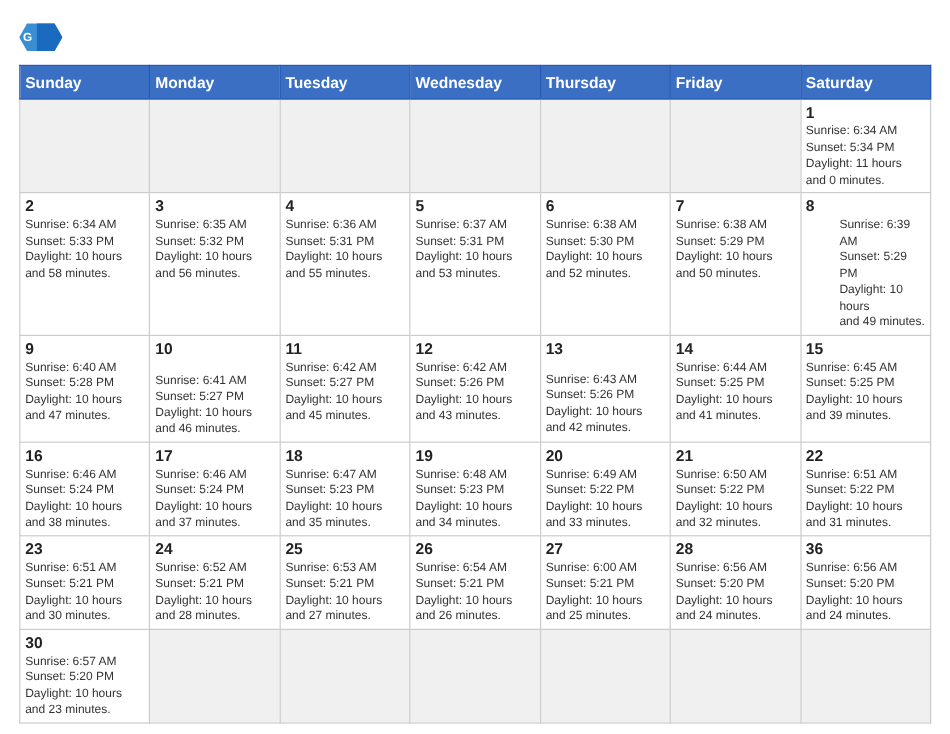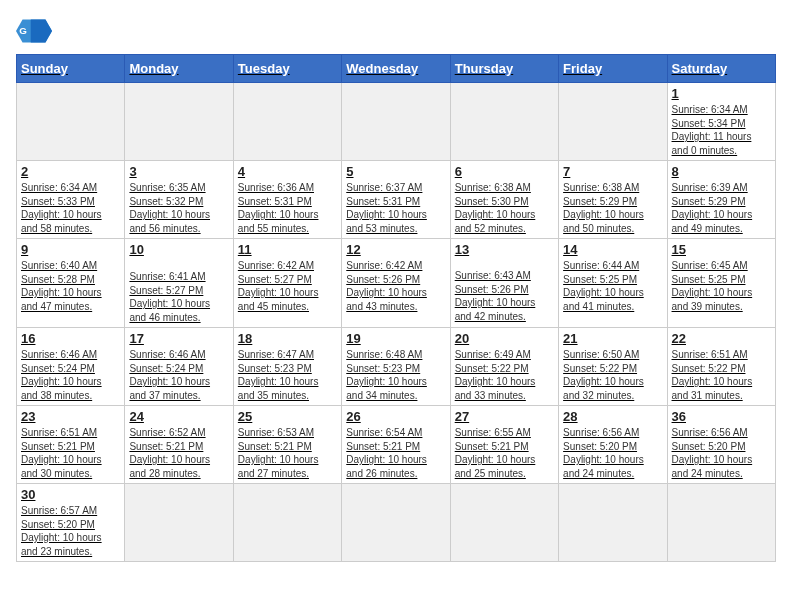--- a/index.html
+++ b/index.html
@@ -42,21 +42,20 @@
       color: #222;
     }
     .location {
       font-size: 15px;
       color: #444;
     }
     .calendar {
       width: 100%;
       border-collapse: collapse;
       table-layout: fixed;
-      text-decoration: underline;
     }
     .calendar thead th {
       background: #3a6fc4;
       color: #fff;
       font-size: 13px;
       font-weight: bold;
       padding: 6px 4px;
       text-align: left;
       border: 1px solid #2a5ab4;
     }
@@ -176,21 +175,21 @@
           </td>
           <td>
             <span class="day-num">7</span>
             <div class="day-info" style="white-space: pre-line;">Sunrise: 6:38 AM
 Sunset: 5:29 PM
 Daylight: 10 hours
 and 50 minutes.</div>
           </td>
           <td>
             <span class="day-num">8</span>
-            <div class="day-info" style="white-space: pre-line;">Sunrise: 6:39 AM
+            <div class="day-info" style="white-space: pre-line; margin-left: 28px;">Sunrise: 6:39 AM
 Sunset: 5:29 PM
 Daylight: 10 hours
 and 49 minutes.</div>
           </td>
         </tr>
         <tr>
           <td>
             <span class="day-num">9</span>
             <div class="day-info" style="white-space: pre-line;">Sunrise: 6:40 AM
 Sunset: 5:28 PM
@@ -315,21 +314,21 @@
           </td>
           <td>
             <span class="day-num">26</span>
             <div class="day-info" style="white-space: pre-line;">Sunrise: 6:54 AM
 Sunset: 5:21 PM
 Daylight: 10 hours
 and 26 minutes.</div>
           </td>
           <td>
             <span class="day-num">27</span>
-            <div class="day-info" style="white-space: pre-line;">Sunrise: 6:55 AM
+            <div class="day-info" style="white-space: pre-line;">Sunrise: 6:00 AM
 Sunset: 5:21 PM
 Daylight: 10 hours
 and 25 minutes.</div>
           </td>
           <td>
             <span class="day-num">28</span>
             <div class="day-info" style="white-space: pre-line;">Sunrise: 6:56 AM
 Sunset: 5:20 PM
 Daylight: 10 hours
 and 24 minutes.</div>

